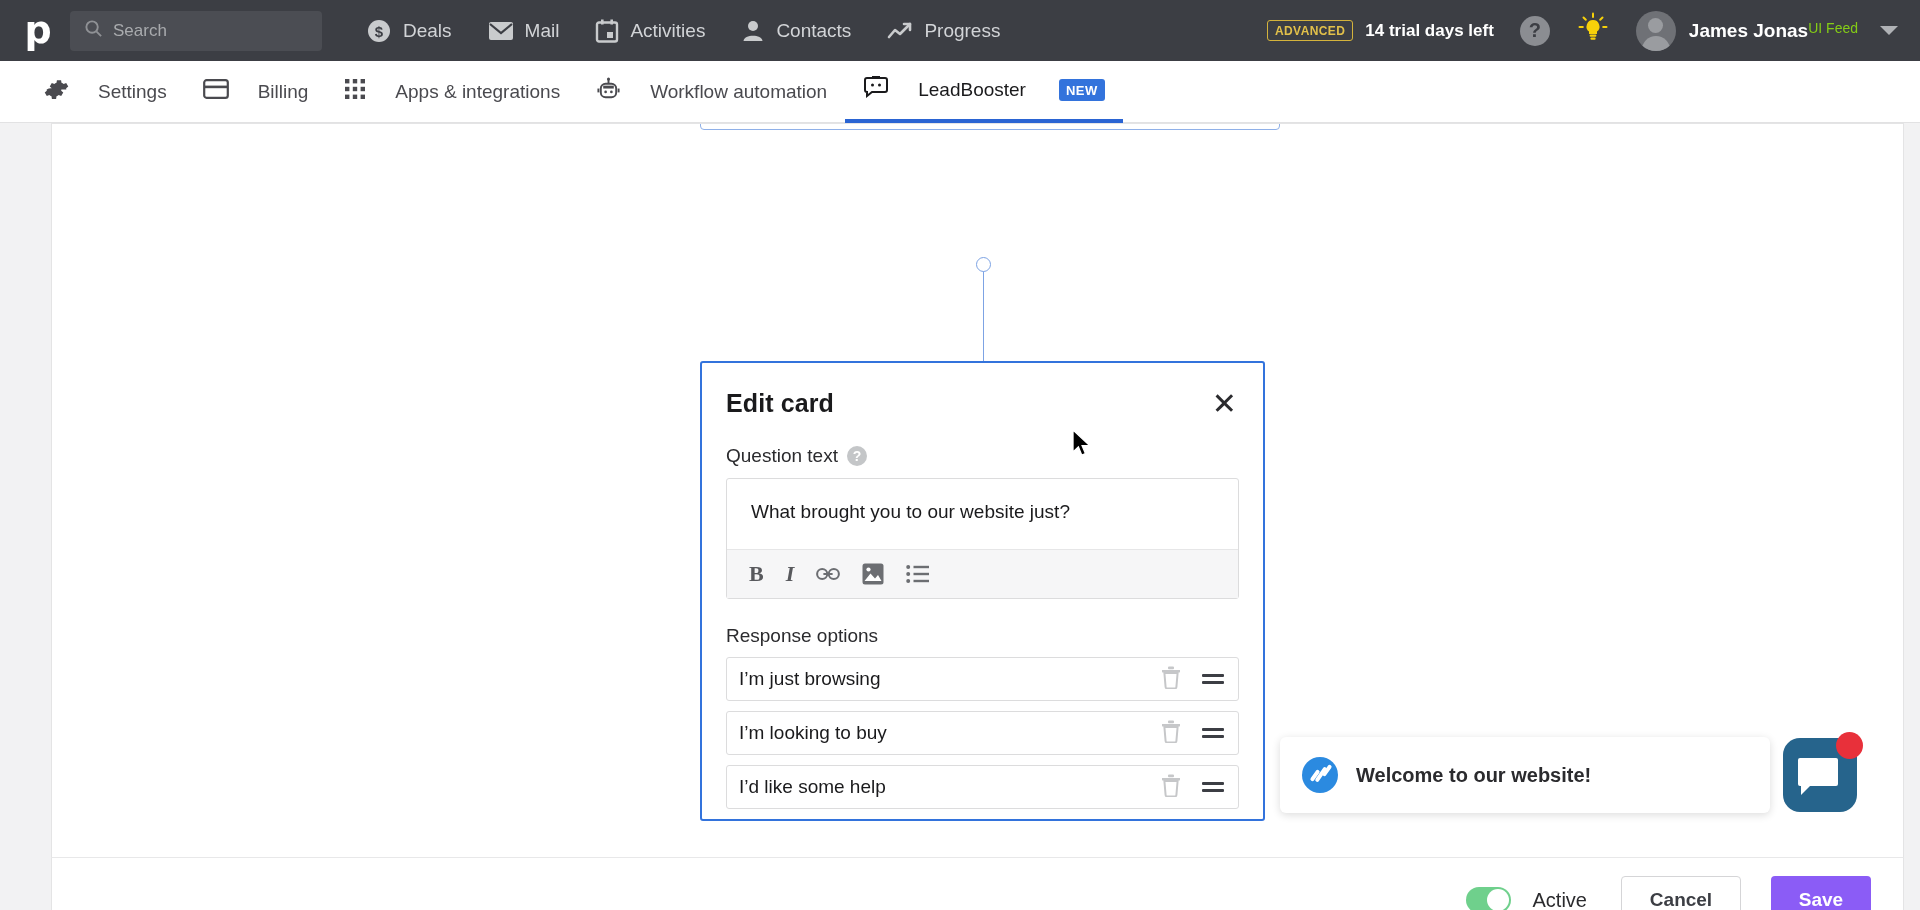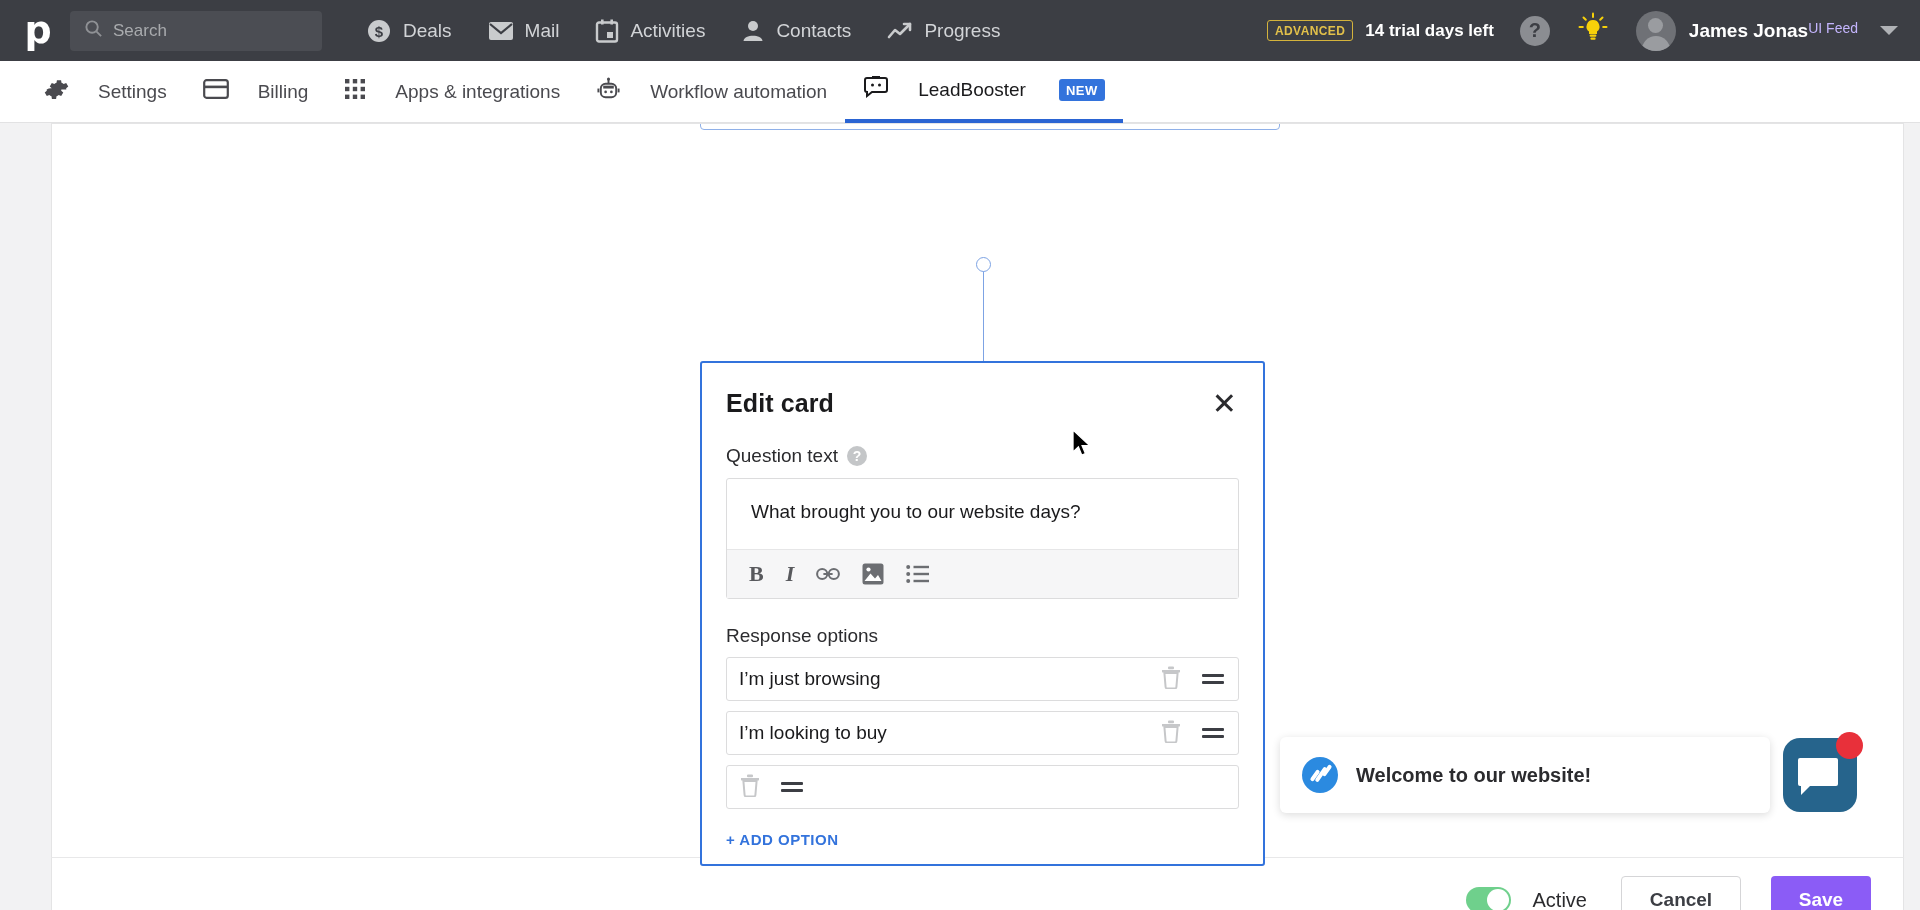--- a/index.html
+++ b/index.html
@@ -87,21 +87,21 @@
     width: 40px; height: 40px; border-radius: 50%;
     background: #6f7176;
     overflow: hidden;
     position: relative;
     margin-right: 13px;
   }
   .avatar .head { position:absolute; width:15px; height:15px; border-radius:50%; background:#9a9ca0; left:12.5px; top:7px; }
   .avatar .body { position:absolute; width:28px; height:16px; border-radius:14px 14px 0 0; background:#9a9ca0; left:6px; top:25px; }
   .userblock { display: flex; flex-direction: row; line-height: 1.15; margin-right: 22px; }
   .uname { color: #fff; font-size: 19px; font-weight: 700; }
-  .usub { color: #c4b5fd; font-size: 14px; }
+  .usub { color: #84cc16; font-size: 14px; }
   .caret-d {
     width: 0; height: 0;
     border-left: 9px solid transparent;
     border-right: 9px solid transparent;
     border-top: 9px solid #b0b2b6;
     cursor: pointer;
   }
 
   
   .subbar {
@@ -532,21 +532,21 @@
       <div class="ec-title">Edit card</div>
       <div class="ec-close">✕</div>
     </div>
 
     <div class="fieldlabel">
       <span>Question text</span>
       <span class="qmark">?</span>
     </div>
 
     <div class="editor">
-      <div class="body">What brought you to our website days?</div>
+      <div class="body">What brought you to our website just?</div>
       <div class="toolbar">
         <span class="tb-btn b">B</span>
         <span class="tb-btn i">I</span>
         <span class="tb-btn">
           <svg width="24" height="16" viewBox="0 0 26 16">
               <rect x="1.2" y="2.5" width="11" height="11" rx="5.5" fill="none" stroke="#6c6e72" stroke-width="2.2"></rect>
               <rect x="13.8" y="2.5" width="11" height="11" rx="5.5" fill="none" stroke="#6c6e72" stroke-width="2.2"></rect>
               <line x1="8" y1="8" x2="18" y2="8" stroke="#6c6e72" stroke-width="2.2"></line>
             </svg>
         </span>
@@ -598,34 +598,34 @@
             <path d="M4.4 8 h13.2 l-1.2 14 a1.6 1.6 0 0 1 -1.6 1.4 H7.2 a1.6 1.6 0 0 1 -1.6 -1.4 Z" fill="none" stroke="#c6c7c9" stroke-width="2"></path>
           </svg>
       </span>
       <span class="grip">
           <span></span>
           <span></span>
         </span>
     </div>
 
     <div class="optrow">
+      <span class="txt">I’d like some help</span>
       <span class="trash">
         <svg width="22" height="24" viewBox="0 0 22 24">
             <rect x="2" y="5" width="18" height="2.4" fill="#c6c7c9"></rect>
             <rect x="8" y="1.6" width="6" height="2.6" rx="1" fill="#c6c7c9"></rect>
             <path d="M4.4 8 h13.2 l-1.2 14 a1.6 1.6 0 0 1 -1.6 1.4 H7.2 a1.6 1.6 0 0 1 -1.6 -1.4 Z" fill="none" stroke="#c6c7c9" stroke-width="2"></path>
           </svg>
       </span>
       <span class="grip">
           <span></span>
           <span></span>
         </span>
     </div>
 
-    <div class="addopt">+ ADD OPTION</div>
   </div>
 
   <div class="chat-bubble">
     <div class="chat-av">
         <i></i>
         <i></i>
         <i></i>
       </div>
     <div class="chat-text">Welcome to our website!</div>
   </div>

